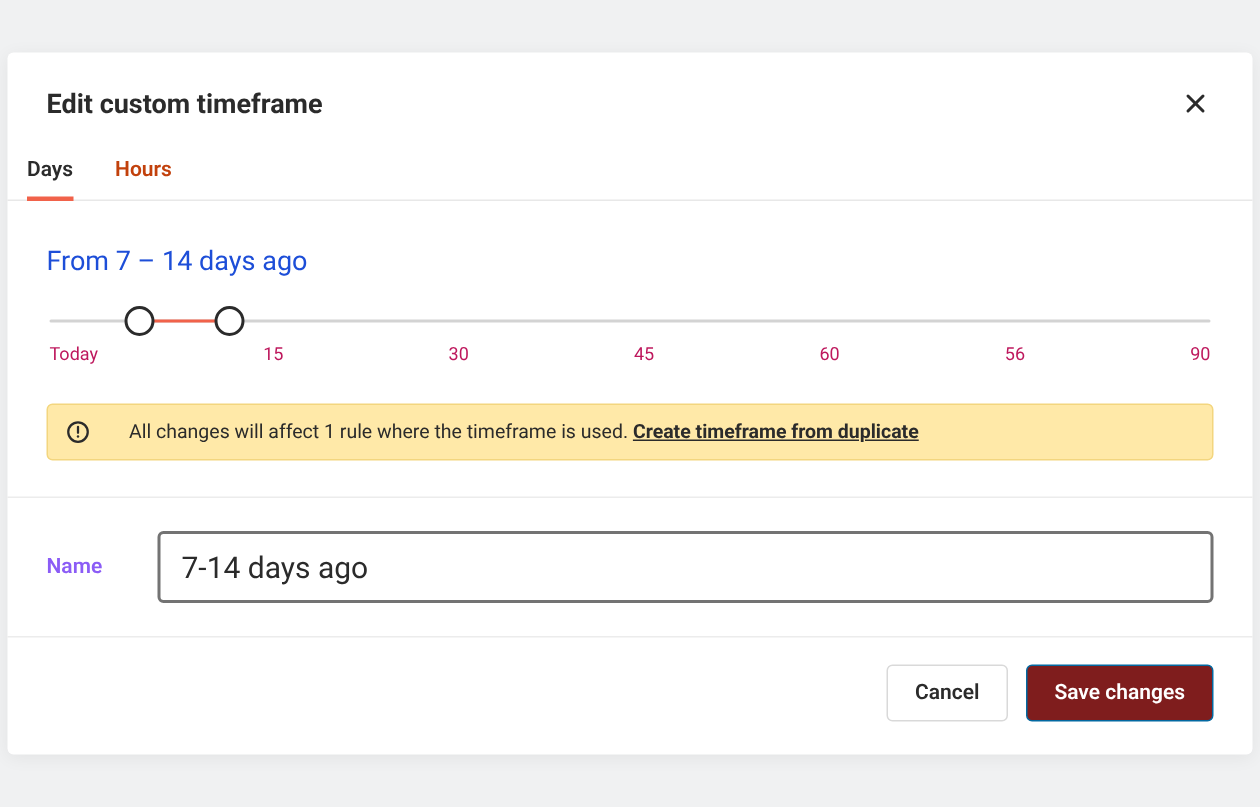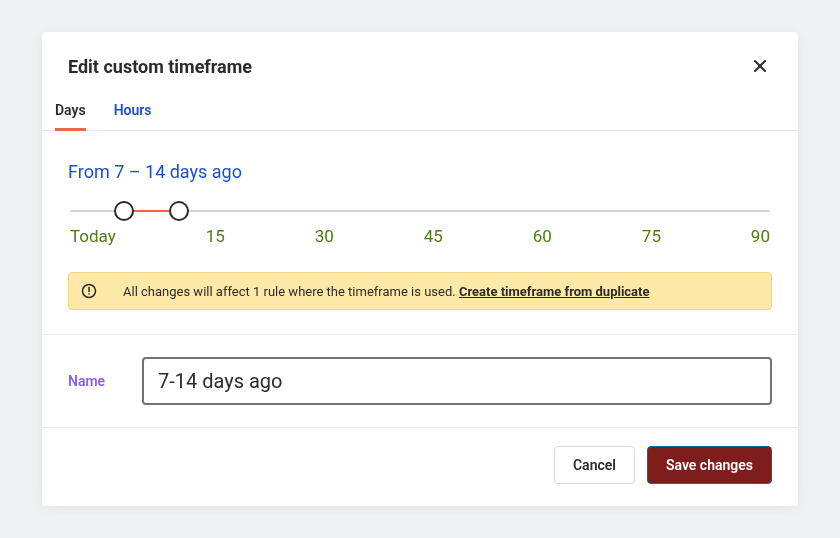--- a/index.html
+++ b/index.html
@@ -7,21 +7,21 @@
       font-family: -apple-system, BlinkMacSystemFont, "Segoe UI", Roboto, Helvetica, Arial, sans-serif;
       background: #f0f1f2;
       width: 840px;
       height: 538px;
       display: flex;
       align-items: center;
       justify-content: center;
     }
     .modal {
       background: #fff;
-      width: 756px;
+      width: 830px;
       border-radius: 4px;
       box-shadow: 0 2px 12px rgba(0,0,0,0.06);
     }
     .modal-header {
       display: flex;
       justify-content: space-between;
       align-items: center;
       padding: 22px 26px 16px 26px;
     }
     .modal-title {
@@ -42,21 +42,21 @@
     .tabs {
       display: flex;
       gap: 28px;
       padding: 0 13px;
       border-bottom: 1px solid #e8e8e8;
     }
     .tab {
       padding: 8px 0 10px 0;
       font-size: 14px;
       font-weight: 600;
-      color: #1d4ed8;
+      color: #c2410c;
       cursor: pointer;
       border-bottom: 3px solid transparent;
       margin-bottom: -1px;
     }
     .tab.active {
       color: #2b2b2b;
       border-bottom-color: #f1624a;
     }
     .body {
       padding: 30px 26px 24px 26px;
@@ -90,22 +90,22 @@
       border-radius: 50%;
       transform: translate(-50%, -50%);
       cursor: grab;
     }
     .ticks {
       display: flex;
       justify-content: space-between;
       margin-top: 14px;
     }
     .tick {
-      font-size: 17px;
-      color: #4d7c0f;
+      font-size: 12px;
+      color: #be185d;
     }
     .alert {
       margin-top: 26px;
       background: #ffe9a8;
       border: 1px solid #f3d67f;
       border-radius: 4px;
       padding: 10px 12px;
       display: flex;
       align-items: center;
       gap: 26px;
@@ -194,21 +194,21 @@
         <div class="track-fill" id="track-fill" style="left: 7.77778%; width: 7.77778%;"></div>
         <div class="handle" id="handle-from" style="left: 7.77778%;"></div>
         <div class="handle" id="handle-to" style="left: 15.5556%;"></div>
       </div>
       <div class="ticks" id="ticks">
           <span class="tick">Today</span>
           <span class="tick">15</span>
           <span class="tick">30</span>
           <span class="tick">45</span>
           <span class="tick">60</span>
-          <span class="tick">75</span>
+          <span class="tick">56</span>
           <span class="tick">90</span>
         </div>
     </div>
 
     <div class="alert">
       <svg viewBox="0 0 16 16" fill="none" stroke="#2b2b2b" stroke-width="1.5">
         <circle cx="8" cy="8" r="6.5"></circle>
         <line x1="8" y1="4.5" x2="8" y2="8.5" stroke-linecap="round"></line>
         <circle cx="8" cy="11" r="0.8" fill="#2b2b2b" stroke="none"></circle>
       </svg>

